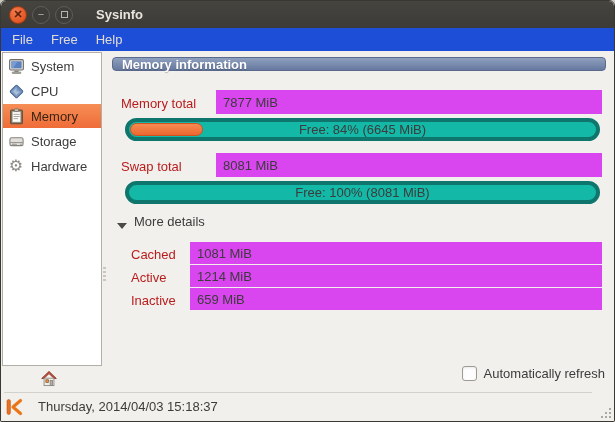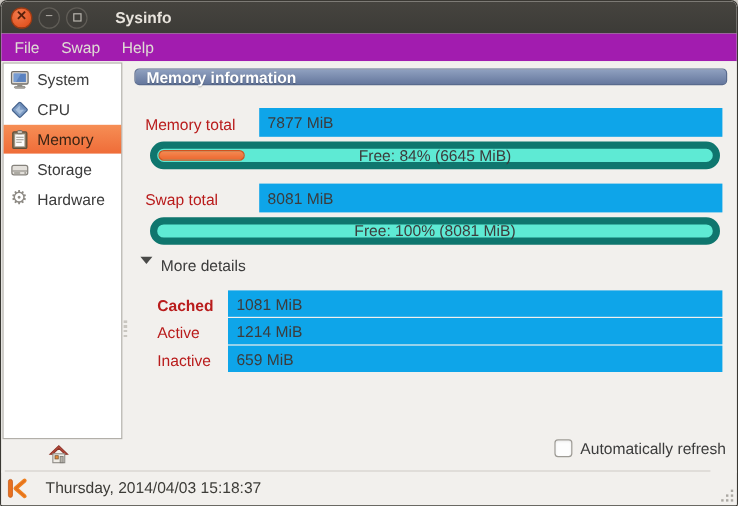--- a/index.html
+++ b/index.html
@@ -22,21 +22,21 @@
   .winbtn { width:18px; height:18px; border-radius:50%; margin-right:5px;
     display:flex; align-items:center; justify-content:center;
     font-size:11px; line-height:1; cursor:default; }
   .winbtn.close { background:radial-gradient(circle at 35% 30%, #f2794b, #dd4814);
     border:1px solid #9c3a12; color:#57200b; font-weight:bold; }
   .winbtn.minmax { background:#3f3d39; border:1px solid #605d57; color:#b8b5ae; }
   .winbtn.minmax .box { width:7px; height:7px; border:1px solid #b8b5ae; }
   .title-text { color:#e8e4dd; font-weight:bold; font-size:13px; margin-left:18px; }
 
   
-  .menubar { height:23px; background:#a21caf; display:flex; align-items:center;
+  .menubar { height:23px; background:#1d4ed8; display:flex; align-items:center;
     padding-left:2px; }
   .menu-item { color:#e0dcd5; font-size:13px; padding:3px 9px; border-radius:2px; }
 
   
   .content { position:relative; height:343px; background:#f2f0ed; }
 
   .sidebar {
     position:absolute; left:1px; top:1px; width:100px; height:314px;
     background:#ffffff; border:1px solid #b2afa9;
   }
@@ -59,32 +59,32 @@
   .panel-header {
     position:absolute; left:8px; right:8px; top:6px; height:14px;
     background:linear-gradient(#8fa0bf,#66789e);
     border:1px solid #596a8d; border-radius:4px;
     color:#ffffff; font-weight:bold; font-size:13px;
     display:flex; align-items:center; padding-left:9px;
     text-shadow:0 1px 1px rgba(0,0,0,.25);
   }
 
   .field-label { position:absolute; font-size:13px; color:#b91c1c; }
-  .entry { position:absolute; background:#0ea5e9; font-size:13px; color:#3c3c3c;
+  .entry { position:absolute; background:#d946ef; font-size:13px; color:#3c3c3c;
     display:flex; align-items:center; padding-left:7px; }
 
   .progress { position:absolute; left:21px; right:14px; height:23px;
-    background:#5eead4; border:6px solid #0f766e; border-radius:12px; }
+    background:#14b8a6; border:4px solid #0f766e; border-radius:12px; }
   .progress .fill { position:absolute; left:1px; top:1px; bottom:1px;
     background:linear-gradient(#f58a52,#ed6830);
     border:1px solid #d0521e; border-radius:11px; }
   .progress .ptext { position:absolute; inset:0; display:flex; align-items:center;
     justify-content:center; font-size:13px; color:#3c3c3c; }
 
-  .expander { position:absolute; left:13px; display:flex; align-items:flex-start;
+  .expander { position:absolute; left:13px; display:flex; align-items:flex-end;
     gap:7px; font-size:13px; color:#3c3c3c; }
   .tri { width:0; height:0; border-left:5px solid transparent;
     border-right:5px solid transparent; border-top:6px solid #4a4a48; }
 
   .checkbox-row { position:absolute; right:9px; top:315px; display:flex;
     align-items:center; gap:7px; font-size:13px; color:#3c3c3c; }
   .checkbox { width:15px; height:15px; background:#fdfdfd;
     border:1px solid #9d9a94; border-radius:3px;
     box-shadow:inset 0 1px 2px rgba(0,0,0,.08); }
 
@@ -112,21 +112,21 @@
       <span>−</span>
     </div>
     <div class="winbtn minmax">
       <span class="box"></span>
     </div>
     <span class="title-text">Sysinfo</span>
   </div>
 
   <div class="menubar">
     <span class="menu-item">File</span>
-    <span class="menu-item">Swap</span>
+    <span class="menu-item">Free</span>
     <span class="menu-item">Help</span>
   </div>
 
   <div class="content">
 
     <div class="sidebar">
 
       <div class="side-item">
         <span class="side-icon">
           <svg width="17" height="17" viewBox="0 0 16 16">
@@ -220,21 +220,21 @@
       <div class="progress" style="top:130px;">
 
         <div class="ptext">Free: 100% (8081 MiB)</div>
       </div>
 
       <div class="expander" style="top:163px;">
         <span class="tri"></span>
         <span>More details</span>
       </div>
 
-      <span class="field-label" style="left:27px; top:196px;font-weight:bold;">Cached</span>
+      <span class="field-label" style="left:27px; top:196px;">Cached</span>
       <div class="entry" style="left:86px; right:12px; top:191px; height:22px;">
         <span>1081 MiB</span>
       </div>
 
       <span class="field-label" style="left:27px; top:219px;">Active</span>
       <div class="entry" style="left:86px; right:12px; top:214px; height:22px;">
         <span>1214 MiB</span>
       </div>
 
       <span class="field-label" style="left:27px; top:242px;">Inactive</span>

